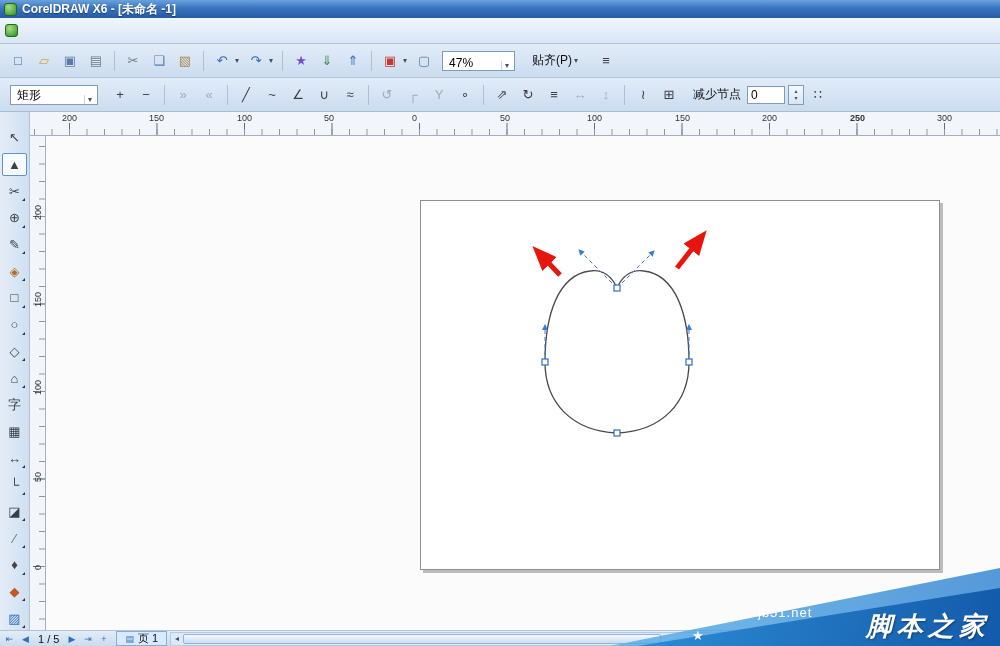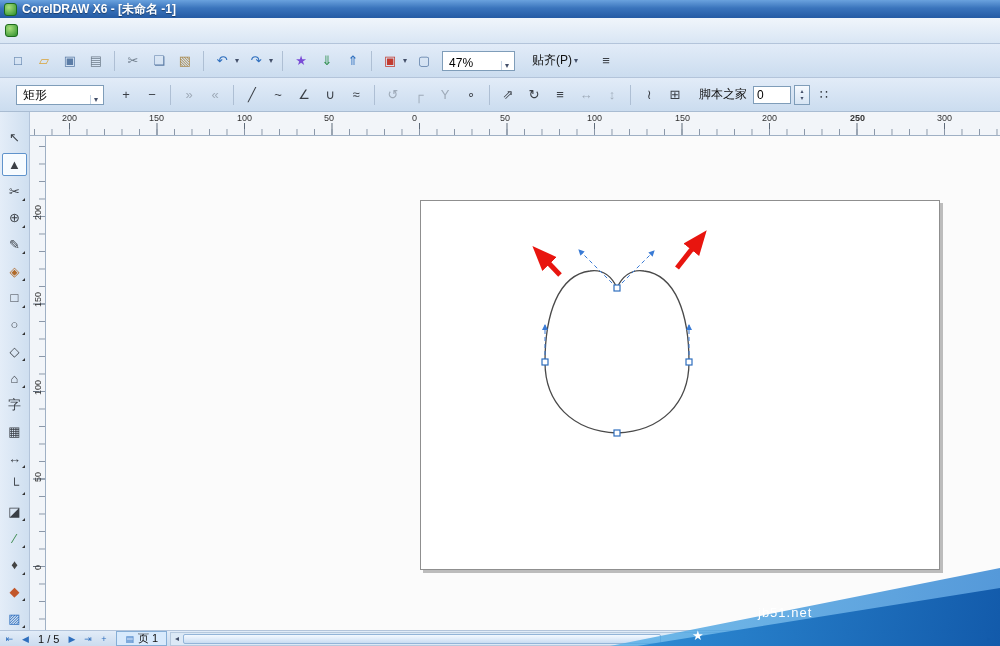--- a/index.html
+++ b/index.html
@@ -20,21 +20,21 @@
     display:flex;align-items:center;gap:0;padding-left:5px;box-sizing:border-box;}
   .menu-items{display:flex;align-items:center;}
   .menu-item{padding:2px 9px;color:#111;cursor:default;}
 
   
   .stdbar{position:absolute;left:0;top:44px;width:1000px;height:34px;
     background:linear-gradient(180deg,#e2ecf8,#cbdcef);border-bottom:1px solid #b3c4da;
     display:flex;align-items:center;gap:2px;padding-left:6px;box-sizing:border-box;}
   .propbar{position:absolute;left:0;top:78px;width:1000px;height:34px;
     background:linear-gradient(180deg,#e2ecf8,#cbdcef);border-bottom:1px solid #a9bcd2;
-    display:flex;align-items:center;gap:2px;padding-left:12px;box-sizing:border-box;}
+    display:flex;align-items:center;gap:2px;padding-left:6px;box-sizing:border-box;}
   .btn-row{display:flex;align-items:center;gap:2px;}
   .bar-btn{width:22px;height:22px;display:flex;align-items:center;justify-content:center;
     font-size:13px;color:#3a3f46;border:1px solid transparent;border-radius:2px;cursor:default;}
   .bar-btn.disabled{color:#9fabb9;}
   .vsep{width:1px;height:20px;background:#aebfd4;margin:0 4px;display:inline-block;}
   .caret{font-size:8px;color:#44506a;margin:0 3px 0 -1px;}
   .combo{display:inline-flex;align-items:flex-end;background:#fff;border:1px solid #7f9db9;
     height:20px;margin:0 4px;padding:0 2px 0 6px;box-sizing:border-box;}
   .combo-val{min-width:48px;}
   .combo-arrow{font-size:8px;color:#44506a;padding:0 3px;border-left:1px solid #c7d5e4;margin-left:4px;}
@@ -183,21 +183,21 @@
         <span class="vsep"></span>
         <span class="bar-btn">⇗</span>
         <span class="bar-btn">↻</span>
         <span class="bar-btn">≡</span>
         <span class="bar-btn disabled">↔</span>
         <span class="bar-btn disabled">↕</span>
         <span class="vsep"></span>
         <span class="bar-btn">≀</span>
         <span class="bar-btn">⊞</span>
       </span>
-    <span class="reduce-label">脚本之家</span>
+    <span class="reduce-label">减少节点</span>
     <input class="reduce-input" value="0" style="">
     <span class="spinner">
       <span>▴</span>
       <span>▾</span>
     </span>
     <span class="bar-btn">∷</span>
   </div>
 
   <div class="toolbox">
       <div class="tool">↖</div>
@@ -285,15 +285,16 @@
       <span class="scroll-fill"></span>
       <span class="scroll-arrow">▸</span>
     </span>
   </div>
 
   <div class="watermark">
     <div class="wm-back"></div>
     <div class="wm-front"></div>
     <span class="wm-star">★</span>
     <span class="wm-site">jb51.net</span>
+    <span class="wm-name">脚本之家</span>
   </div>
 
 </div>
 
 </body></html>

